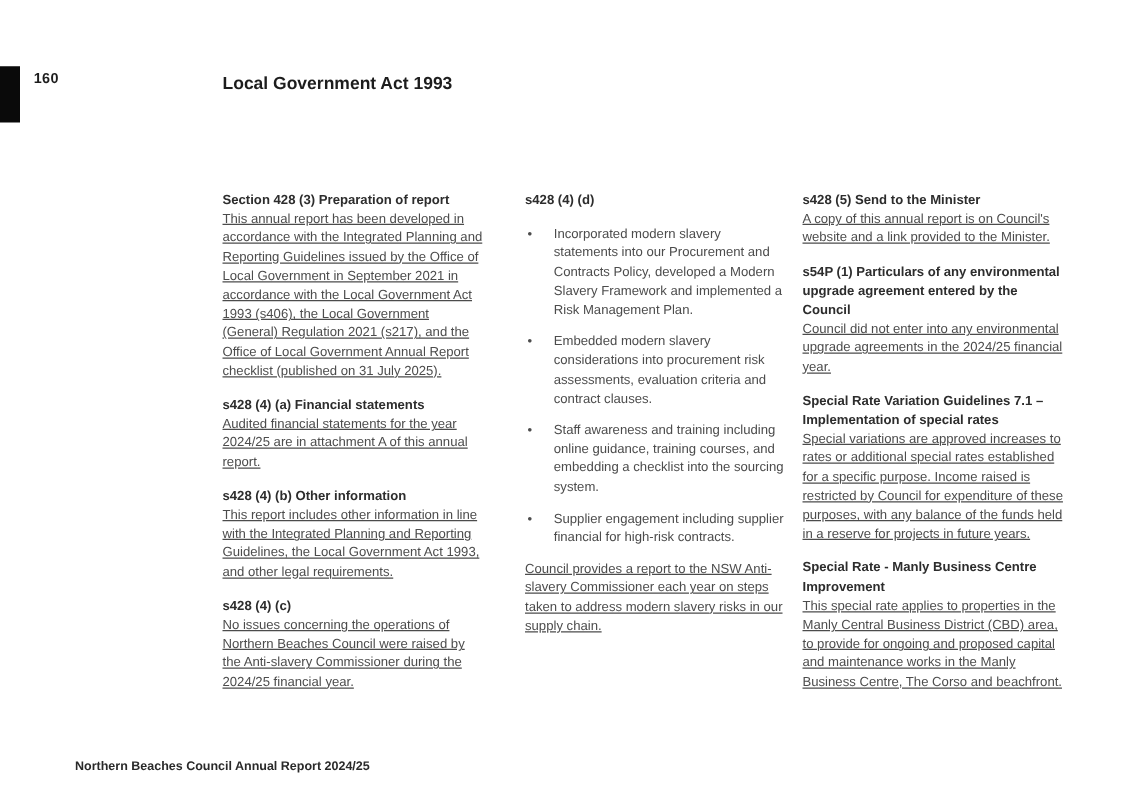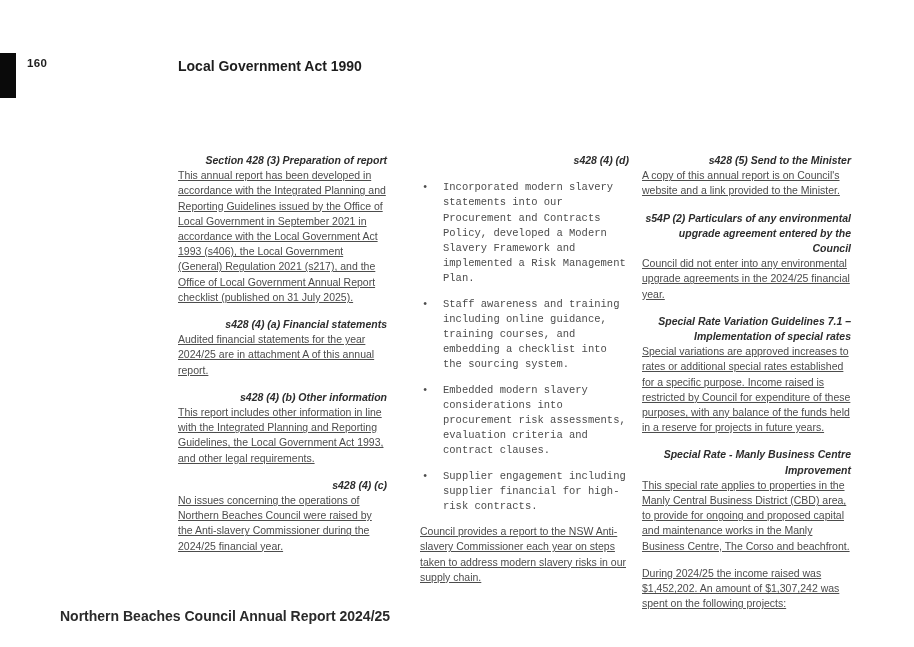--- a/index.html
+++ b/index.html
@@ -43,64 +43,61 @@
     line-height: 15.2px;
     color: #4c4c4c;
   }
   .col1 { left: 178px; }
   .col2 { left: 420px; }
   .col3 { left: 642px; }
   .col section { margin-bottom: 12px; }
   .col h2 {
     font-size: 10.5px;
     font-weight: bold;
-    font-style: italic;
     color: #2d2d2d;
     line-height: 15.2px;
-    text-align: right;
   }
   .col p { margin: 0; text-decoration: underline; }
   .col p + p { margin-top: 12px; }
   .col ul {
     list-style: none;
     margin: 12px 0 0 0;
     padding: 0;
-    font-family: Liberation Mono, monospace;
   }
   .col ul li {
     position: relative;
     padding-left: 23px;
     margin-bottom: 10px;
   }
   .col ul li::before {
     content: "•";
     position: absolute;
     left: 2px;
     top: 0;
     color: #4c4c4c;
   }
   .closing { margin-top: 12px; }
   .page-footer {
     position: absolute;
     left: 60px; top: 608px;
-    font-size: 14px;
+    font-size: 10px;
     font-weight: bold;
     color: #2a2a2a;
   }
 </style>
 </head>
 <body>
 
 <div class="page">
 
   <div class="page-tab"></div>
 
   <div class="page-number">160</div>
 
-  <h1 class="doc-title">Local Government Act 1990</h1>
+  <h1 class="doc-title">Local Government Act 1993</h1>
 
   <div class="col col1">
     <section>
       <h2>Section 428 (3) Preparation of report</h2>
       <p>This annual report has been developed in accordance with the Integrated Planning and Reporting Guidelines issued by the Office of Local Government in September 2021 in accordance with the Local Government Act 1993 (s406), the Local Government (General) Regulation 2021 (s217), and the Office of Local Government Annual Report checklist (published on 31 July 2025).</p>
     </section>
     <section>
       <h2>s428 (4) (a) Financial statements</h2>
       <p>Audited financial statements for the year 2024/25 are in attachment A of this annual report.</p>
     </section>
@@ -112,43 +109,42 @@
       <h2>s428 (4) (c)</h2>
       <p>No issues concerning the operations of Northern Beaches Council were raised by the Anti-slavery Commissioner during the 2024/25 financial year.</p>
     </section>
   </div>
 
   <div class="col col2">
     <section>
       <h2>s428 (4) (d)</h2>
       <ul>
         <li>Incorporated modern slavery statements into our Procurement and Contracts Policy, developed a Modern Slavery Framework and implemented a Risk Management Plan.</li>
+        <li>Embedded modern slavery considerations into procurement risk assessments, evaluation criteria and contract clauses.</li>
         <li>Staff awareness and training including online guidance, training courses, and embedding a checklist into the sourcing system.</li>
-        <li>Embedded modern slavery considerations into procurement risk assessments, evaluation criteria and contract clauses.</li>
         <li>Supplier engagement including supplier financial for high-risk contracts.</li>
       </ul>
       <p class="closing">Council provides a report to the NSW Anti-slavery Commissioner each year on steps taken to address modern slavery risks in our supply chain.</p>
     </section>
   </div>
 
   <div class="col col3">
     <section>
       <h2>s428 (5) Send to the Minister</h2>
       <p>A copy of this annual report is on Council's website and a link provided to the Minister.</p>
     </section>
     <section>
-      <h2>s54P (2) Particulars of any environmental upgrade agreement entered by the Council</h2>
+      <h2>s54P (1) Particulars of any environmental upgrade agreement entered by the Council</h2>
       <p>Council did not enter into any environmental upgrade agreements in the 2024/25 financial year.</p>
     </section>
     <section>
       <h2>Special Rate Variation Guidelines 7.1 – Implementation of special rates</h2>
       <p>Special variations are approved increases to rates or additional special rates established for a specific purpose. Income raised is restricted by Council for expenditure of these purposes, with any balance of the funds held in a reserve for projects in future years.</p>
     </section>
     <section>
       <h2>Special Rate - Manly Business Centre Improvement</h2>
       <p>This special rate applies to properties in the Manly Central Business District (CBD) area, to provide for ongoing and proposed capital and maintenance works in the Manly Business Centre, The Corso and beachfront.</p>
-      <p>During 2024/25 the income raised was $1,452,202. An amount of $1,307,242 was spent on the following projects:</p>
     </section>
   </div>
 
   <div class="page-footer">Northern Beaches Council Annual Report 2024/25</div>
 
 </div>
 
 </body></html>

